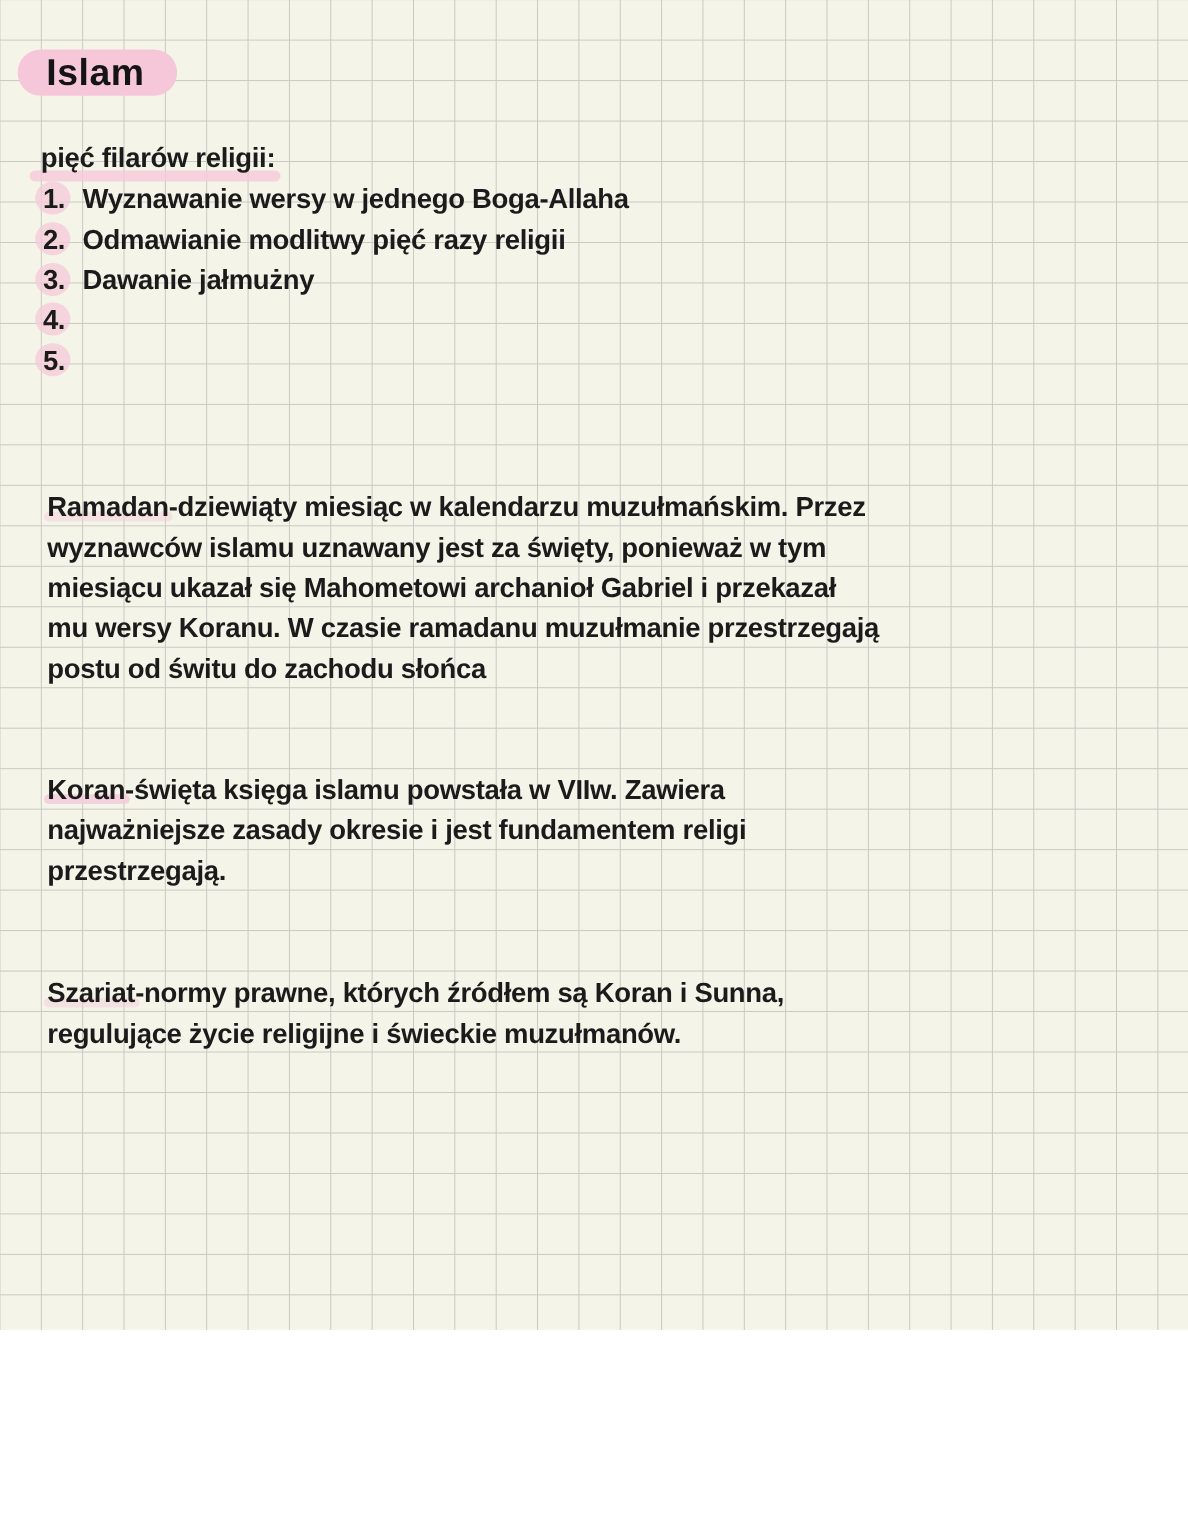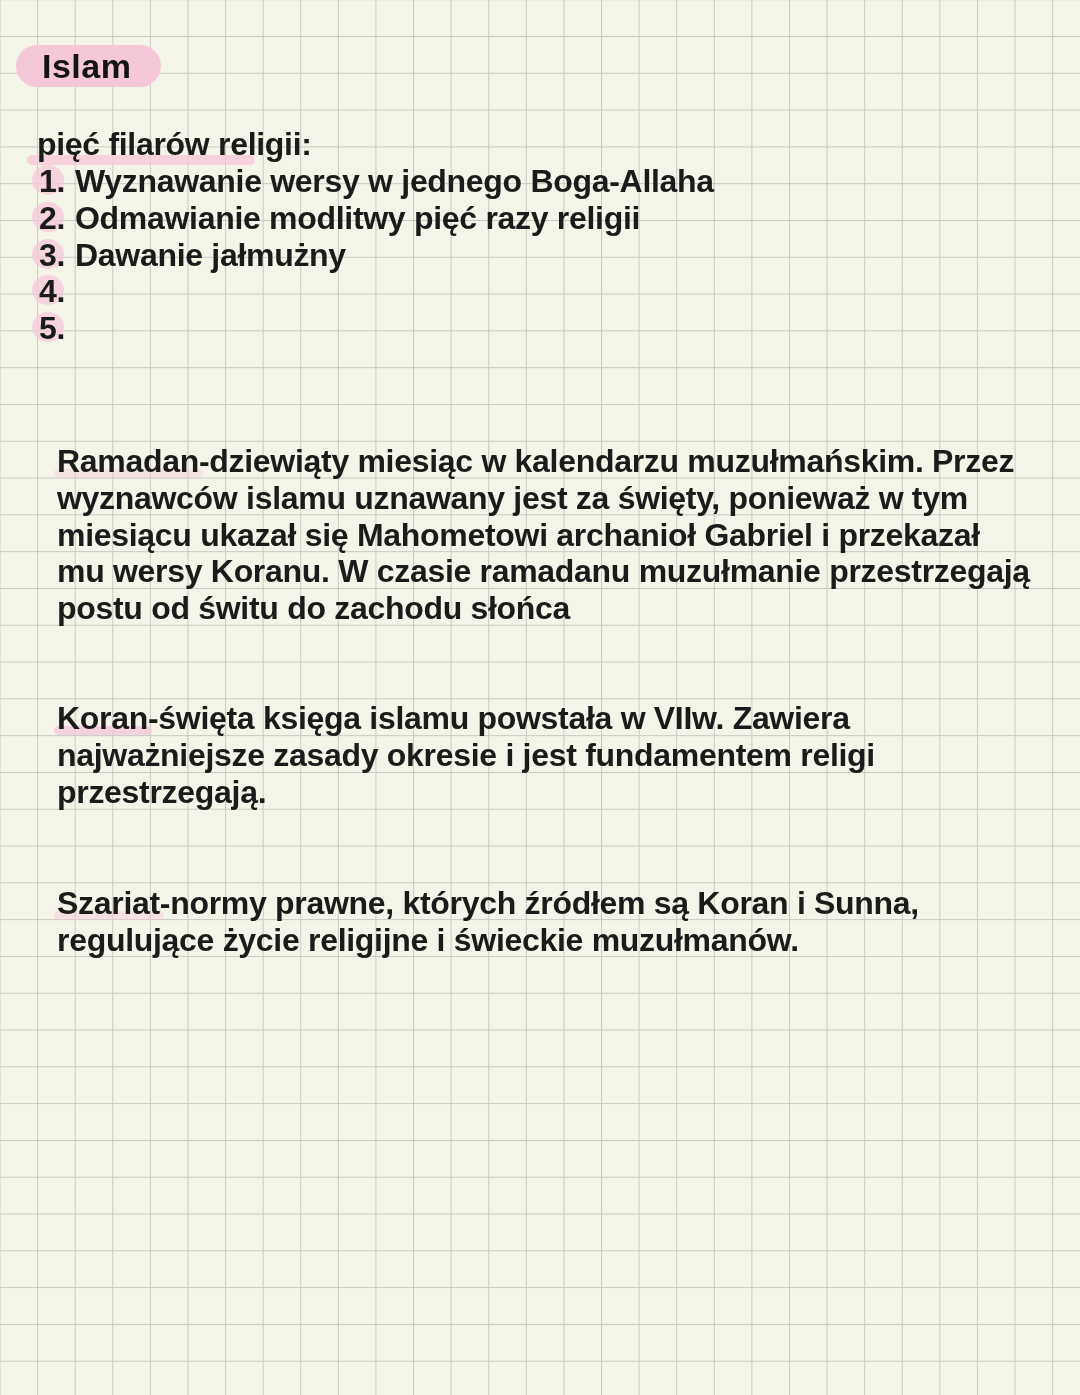--- a/index.html
+++ b/index.html
@@ -8,21 +8,21 @@
     width: 1080px;
     height: 1395px;
     overflow: hidden;
     font-family: "Liberation Sans", "DejaVu Sans", sans-serif;
   }
 
   
   .note-page {
     position: relative;
     width: 1080px;
-    height: 1395px;
+    height: 1209px;
     background-color: #f5f4e8;
     background-image:
       linear-gradient(to right, #c9c9c2 1px, transparent 1px),
       linear-gradient(to bottom, #c9c9c2 1px, transparent 1px);
     background-size: 37.6px 36.8px;
     background-position: -0.5px 36px;
     color: #191919;
   }
 
   
@@ -40,21 +40,21 @@
   .title-text {
     font-size: 34px;
     font-weight: 700;
     letter-spacing: 0.5px;
     color: #141414;
   }
 
   
   .hand {
     font-weight: 700;
-    font-size: 32px;
+    font-size: 25px;
     letter-spacing: -0.3px;
     color: #1b1b1b;
     white-space: nowrap;
   }
 
   .pillars-heading {
     position: absolute;
     left: 37px;
     top: 128px;
     line-height: 32px;
@@ -100,21 +100,21 @@
   }
   .pillar-text {
     position: absolute;
     left: 75px;
     top: 0;
   }
 
   
   .para {
     position: absolute;
-    left: 57px;
+    left: 43px;
   }
   .para .line {
     height: 36.8px;
     line-height: 36.8px;
   }
   .kw {
     position: relative;
     z-index: 0;
   }
   .kw::after {

